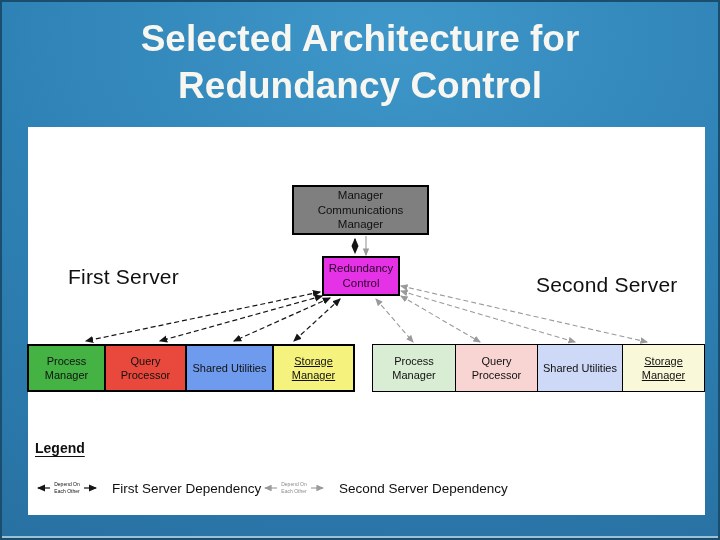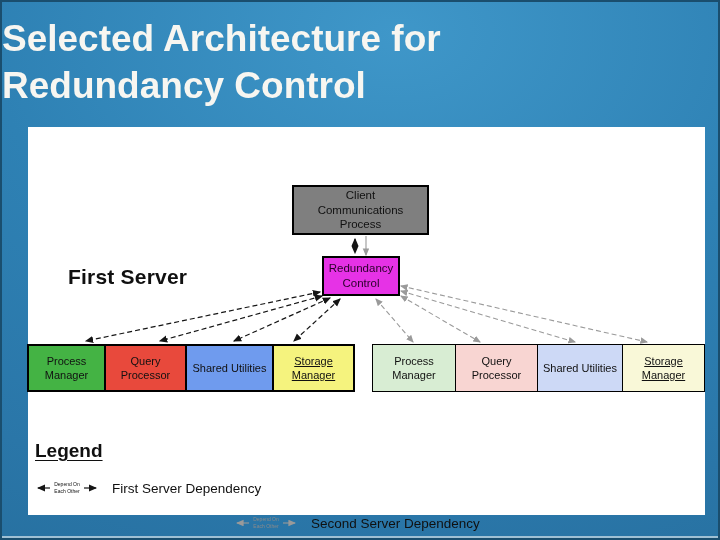--- a/index.html
+++ b/index.html
@@ -3,21 +3,21 @@
 <meta charset="utf-8">
 <style>
   html,body{margin:0;padding:0;background:#444;}
   .slide{
     position:relative;width:720px;height:540px;overflow:hidden;
     box-sizing:border-box;border:2px solid #1a4e6e;
     background:radial-gradient(ellipse 900px 620px at 55% 6%, #3f97c9 0%, #2e81b4 45%, #2a76a8 78%, #266f9e 100%);
     font-family:"Liberation Sans", sans-serif;
   }
   .slide::after{content:"";position:absolute;left:0;right:0;bottom:0;height:2px;background:#9fc0d4;}
-  .title{position:absolute;top:13px;left:0;width:100%;
+  .title{position:absolute;top:13px;left:0;width:100%;text-align:center;
     color:#f7f6f1;font-size:37px;line-height:47px;font-weight:600;letter-spacing:0px;}
   .white-panel{position:absolute;left:26px;top:125px;width:677px;height:388px;background:#ffffff;}
 
   .node{position:absolute;box-sizing:border-box;display:flex;align-items:center;justify-content:center;
     text-align:center;color:#111;font-weight:500;}
   .ccm{left:290px;top:183px;width:137px;height:50px;border:2px solid #000;font-size:11.5px;line-height:1.3;padding:0 8px;}
   .rc{left:320px;top:254px;width:78px;height:40px;border:2px solid #000;font-size:11.5px;line-height:1.3;color:#2a002a;}
 
   .comp-row{position:absolute;top:342px;height:48px;display:flex;box-sizing:border-box;}
   .comp{box-sizing:border-box;display:flex;align-items:center;justify-content:center;text-align:center;
@@ -29,27 +29,27 @@
   .row2 .comp + .comp{border-left-width:1px;}
   .row2 .comp:first-child{border-left-width:1px;}
   .row2 .comp:last-child{border-right-width:1px;}
   .row1{left:25px;} .row2{left:370px;}
   .row1 .comp:nth-child(1){width:77px;} .row1 .comp:nth-child(2){width:81px;}
   .row1 .comp:nth-child(3){width:87px;} .row1 .comp:nth-child(4){width:83px;}
   .row2 .comp:nth-child(1){width:83px;} .row2 .comp:nth-child(2){width:82px;}
   .row2 .comp:nth-child(3){width:85px;} .row2 .comp:nth-child(4){width:83px;}
 
   .server-label{position:absolute;color:#101010;font-size:21px;font-weight:500;letter-spacing:0.2px;}
-  .lbl-first{left:66px;top:263px;font-weight:bold;}
+  .lbl-first{left:66px;top:263px;}
   .lbl-second{left:534px;top:271px;}
 
-  .legend-title{position:absolute;left:33px;top:438px;font-size:19px;font-weight:600;color:#101010;
+  .legend-title{position:absolute;left:33px;top:438px;font-size:14px;font-weight:600;color:#101010;
     text-decoration:underline;text-underline-offset:3px;}
   .legend-item{position:absolute;top:477px;display:flex;align-items:center;}
-  .li-1{left:33px;} .li-2{left:232px;margin-top:35px;}
+  .li-1{left:33px;} .li-2{left:260px;}
   .legend-label{font-size:13.5px;color:#101010;font-weight:500;margin-left:13px;white-space:nowrap;}
   .arrow-svg{display:block;}
 
   .overlay{position:absolute;left:0;top:0;width:720px;height:540px;pointer-events:none;}
   .ln-b{stroke:#151515;stroke-width:1.2;fill:none;}
   .ln-g{stroke:#9a9a9a;stroke-width:1.1;fill:none;}
   .dash{stroke-dasharray:5,3;}
   .dash2{stroke-dasharray:3,2;}
   .tiny{font-size:5px;fill:#111;font-family:"Liberation Sans",sans-serif;}
   .tiny-g{fill:#8a8a8a;}
@@ -108,28 +108,29 @@
       <line class="ln-g" x1="436" y1="350" x2="466" y2="350" marker-start="url(#ag)" marker-end="url(#ag)"></line>
       <line class="ln-g" x1="519" y1="350" x2="549" y2="350" marker-start="url(#ag)" marker-end="url(#ag)"></line>
       <line class="ln-g" x1="604" y1="350" x2="634" y2="350" marker-start="url(#ag)" marker-end="url(#ag)"></line>
       <line class="ln-g" x1="549" y1="357" x2="523" y2="357" marker-end="url(#ag)"></line>
       <line class="ln-g" x1="404" y1="368" x2="570" y2="368" marker-start="url(#ag)" marker-end="url(#ag)"></line>
       <line class="ln-g" x1="410" y1="375" x2="652" y2="375" marker-start="url(#ag)" marker-end="url(#ag)"></line>
     </g>
   </svg>
 
   <div class="node ccm" style="background: rgb(127, 127, 127);">
-    <span>Client Communications Process</span>
+    <span>Manager Communications Manager</span>
   </div>
 
   <div class="node rc" style="background: rgb(230, 50, 230);">
     <span>Redundancy Control</span>
   </div>
 
   <div class="server-label lbl-first">First Server</div>
+  <div class="server-label lbl-second">Second Server</div>
 
   <div class="comp-row row1">
     <div class="comp" style="background: rgb(68, 179, 68);">
       <span>Process Manager</span>
       </div>
     <div class="comp" style="background: rgb(232, 73, 60);">
       <span>Query Processor</span>
       </div>
     <div class="comp" style="background: rgb(111, 155, 238);">
       <span>Shared Utilities</span>

